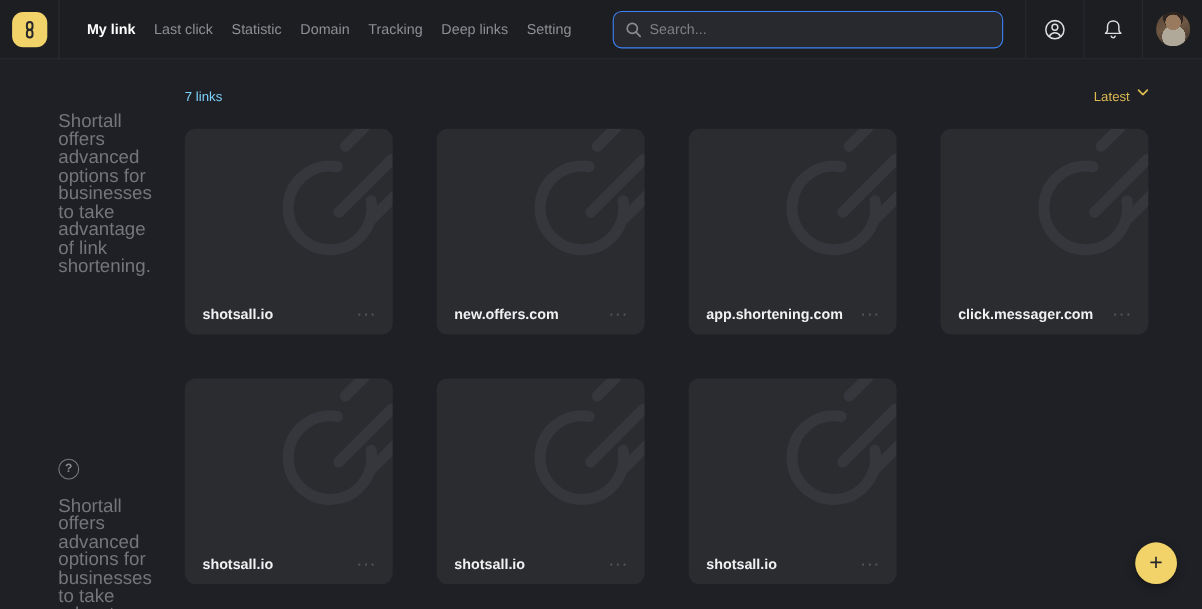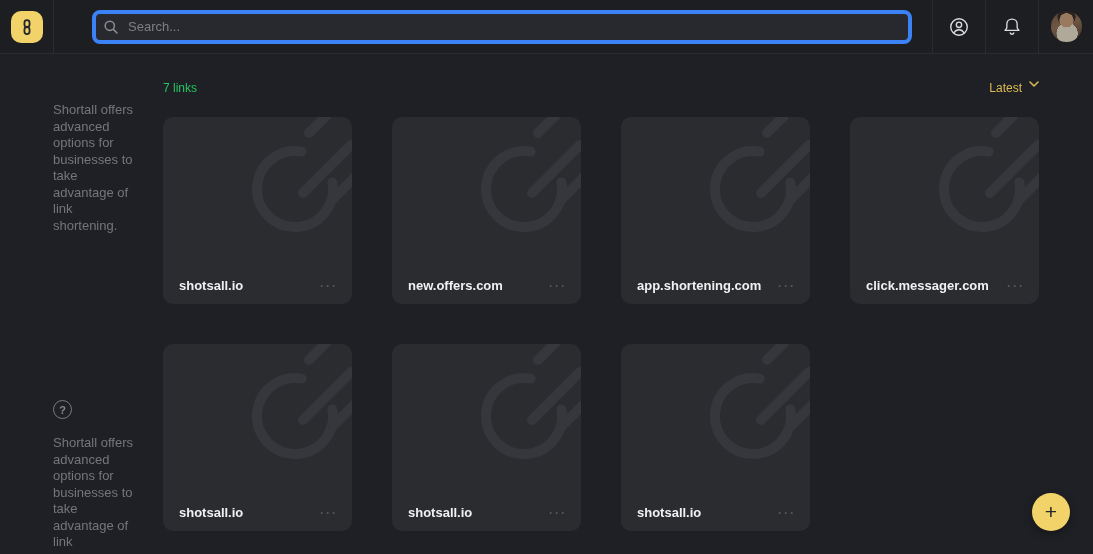--- a/index.html
+++ b/index.html
@@ -33,21 +33,21 @@
   }
   .nav-item.active { color: #ffffff; font-weight: bold; }
   .search-wrap { flex: 1; display: flex; align-items: center; padding: 0 20px 0 38px; }
   .search-box {
     position: relative; width: 100%; height: 34px;
   }
   .search-box svg { position: absolute; left: 11px; top: 9px; }
   .search-input {
     width: 100%; height: 34px;
     background: #28292e;
-    border: 4px solid #3b82f6;
+    border: 1px solid #3b82f6;
     border-radius: 8px;
     color: #cfd0d3;
     font-size: 13px;
     font-family: "Liberation Sans", sans-serif;
     padding: 0 12px 0 32px;
     outline: none;
   }
   .search-input::placeholder { color: #7e7f84; }
   .icon-cell { width: 52px; display: flex; align-items: center; justify-content: center; cursor: pointer; }
   .avatar-cell { width: 54px; display: flex; align-items: center; justify-content: center; }
@@ -64,40 +64,40 @@
   
   .page { display: flex; height: 500px; }
   .sidebar { width: 238px; padding: 30px 30px 0 53px; }
   .side-title {
     color: #ffffff; font-size: 32px; font-weight: bold;
     line-height: 38px; letter-spacing: 1.5px;
   }
   .side-title span { display: block; }
   .side-desc {
     margin-top: 18px;
-    color: #75767b; font-size: 13px; line-height: 16.5px;
+    color: #75767b; font-size: 17px; line-height: 16.5px;
     max-width: 118px;
   }
   .help-row { margin-top: 166px; }
   .help-circle {
     width: 19px; height: 19px; border-radius: 50%;
     border: 1.5px solid #797a7f;
     color: #88898e; font-size: 11px; font-weight: bold;
     display: flex; align-items: center; justify-content: center;
     cursor: pointer;
   }
   .help-desc { margin-top: 16px; }
 
   .main { flex: 1; padding: 0 54px 0 0; position: relative; }
   .main-head {
     margin-top: 26px;
     display: flex; justify-content: space-between; align-items: center;
     height: 16px;
   }
-  .links-count { font-size: 12px; color: #22c55e; }
+  .links-count { font-size: 12px; color: #7dd3fc; }
   .sort { display: flex; align-items: flex-start; gap: 7px; cursor: pointer; }
   .sort-label { font-size: 12px; color: #dcba52; }
 
   
   .grid {
     margin-top: 21px;
     display: grid;
     grid-template-columns: repeat(4, 189px);
     column-gap: 15px;
     row-gap: 17px;
@@ -143,20 +143,29 @@
       <span style="display:flex">
         <svg width="18" height="18" viewBox="0 0 24 24" fill="none" stroke="#26272b" stroke-width="2.4" stroke-linejoin="round">
           <rect x="8.6" y="2.8" width="6.8" height="9.2" rx="3.4"></rect>
           <rect x="8.6" y="12.2" width="6.8" height="9.2" rx="3.4"></rect>
         </svg>
       </span>
     </div>
   </div>
   <div class="vdiv"></div>
 
+  <nav class="nav">
+    <span class="nav-item active">My link</span>
+    <span class="nav-item">Last click</span>
+    <span class="nav-item">Statistic</span>
+    <span class="nav-item">Domain</span>
+    <span class="nav-item">Tracking</span>
+    <span class="nav-item">Deep links</span>
+    <span class="nav-item">Setting</span>
+  </nav>
 
   <div class="search-wrap">
     <div class="search-box">
       <svg width="16" height="16" viewBox="0 0 16 16" fill="none" stroke="#8b8c91" stroke-width="1.5" stroke-linecap="round">
         <circle cx="6.8" cy="6.8" r="4.6"></circle>
         <line x1="10.4" y1="10.4" x2="14" y2="14"></line>
       </svg>
       <input class="search-input" type="text" placeholder="Search..." style="">
     </div>
   </div>

